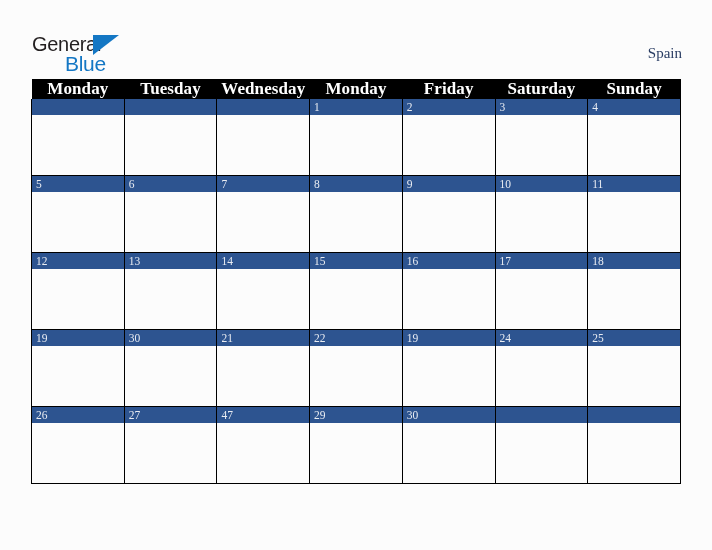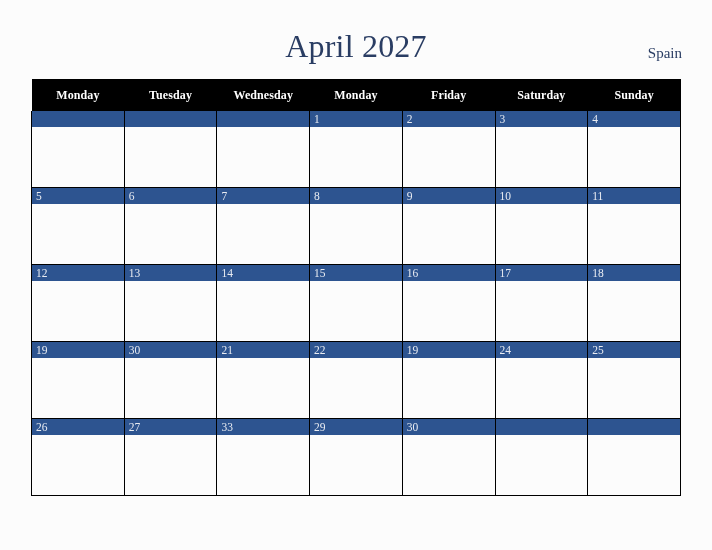--- a/index.html
+++ b/index.html
@@ -100,23 +100,23 @@
     width: 650px;
     border-collapse: collapse;
     table-layout: fixed;
   }
 
   .calendar th {
     background: #000000;
     color: #ffffff;
     font-family: "Liberation Serif", serif;
     font-weight: bold;
-    font-size: 12px;
+    font-size: 17px;
     height: 20px;
-    padding: 6px;
+    padding: 0;
     text-align: center;
     border: none;
     letter-spacing: 0.1px;
   }
 
   .calendar td {
     padding: 0;
     vertical-align: top;
     border-left: 1px solid #000000;
     border-right: 1px solid #000000;
@@ -142,22 +142,26 @@
     height: 60px;
   }
 </style>
 </head>
 <body>
 
 <div class="page">
 
   <div class="header">
 
-
-    <div class="title">April 2027</div>
+    <div class="logo">
+      <span class="logo-general">General</span>
+      <span class="logo-triangle"></span>
+      <span class="logo-blue">Blue</span>
+    </div>
+
 
     <div class="region">Spain</div>
 
   </div>
 
   <table class="calendar">
     <thead>
       <tr>
         <th>Monday</th>
         <th>Tuesday</th>
@@ -292,21 +296,21 @@
       <tr>
         <td>
             <div class="daybar">26</div>
             <div class="daybody"></div>
           </td>
         <td>
             <div class="daybar">27</div>
             <div class="daybody"></div>
           </td>
         <td>
-            <div class="daybar">33</div>
+            <div class="daybar">47</div>
             <div class="daybody"></div>
           </td>
         <td>
             <div class="daybar">29</div>
             <div class="daybody"></div>
           </td>
         <td>
             <div class="daybar">30</div>
             <div class="daybody"></div>
           </td>

